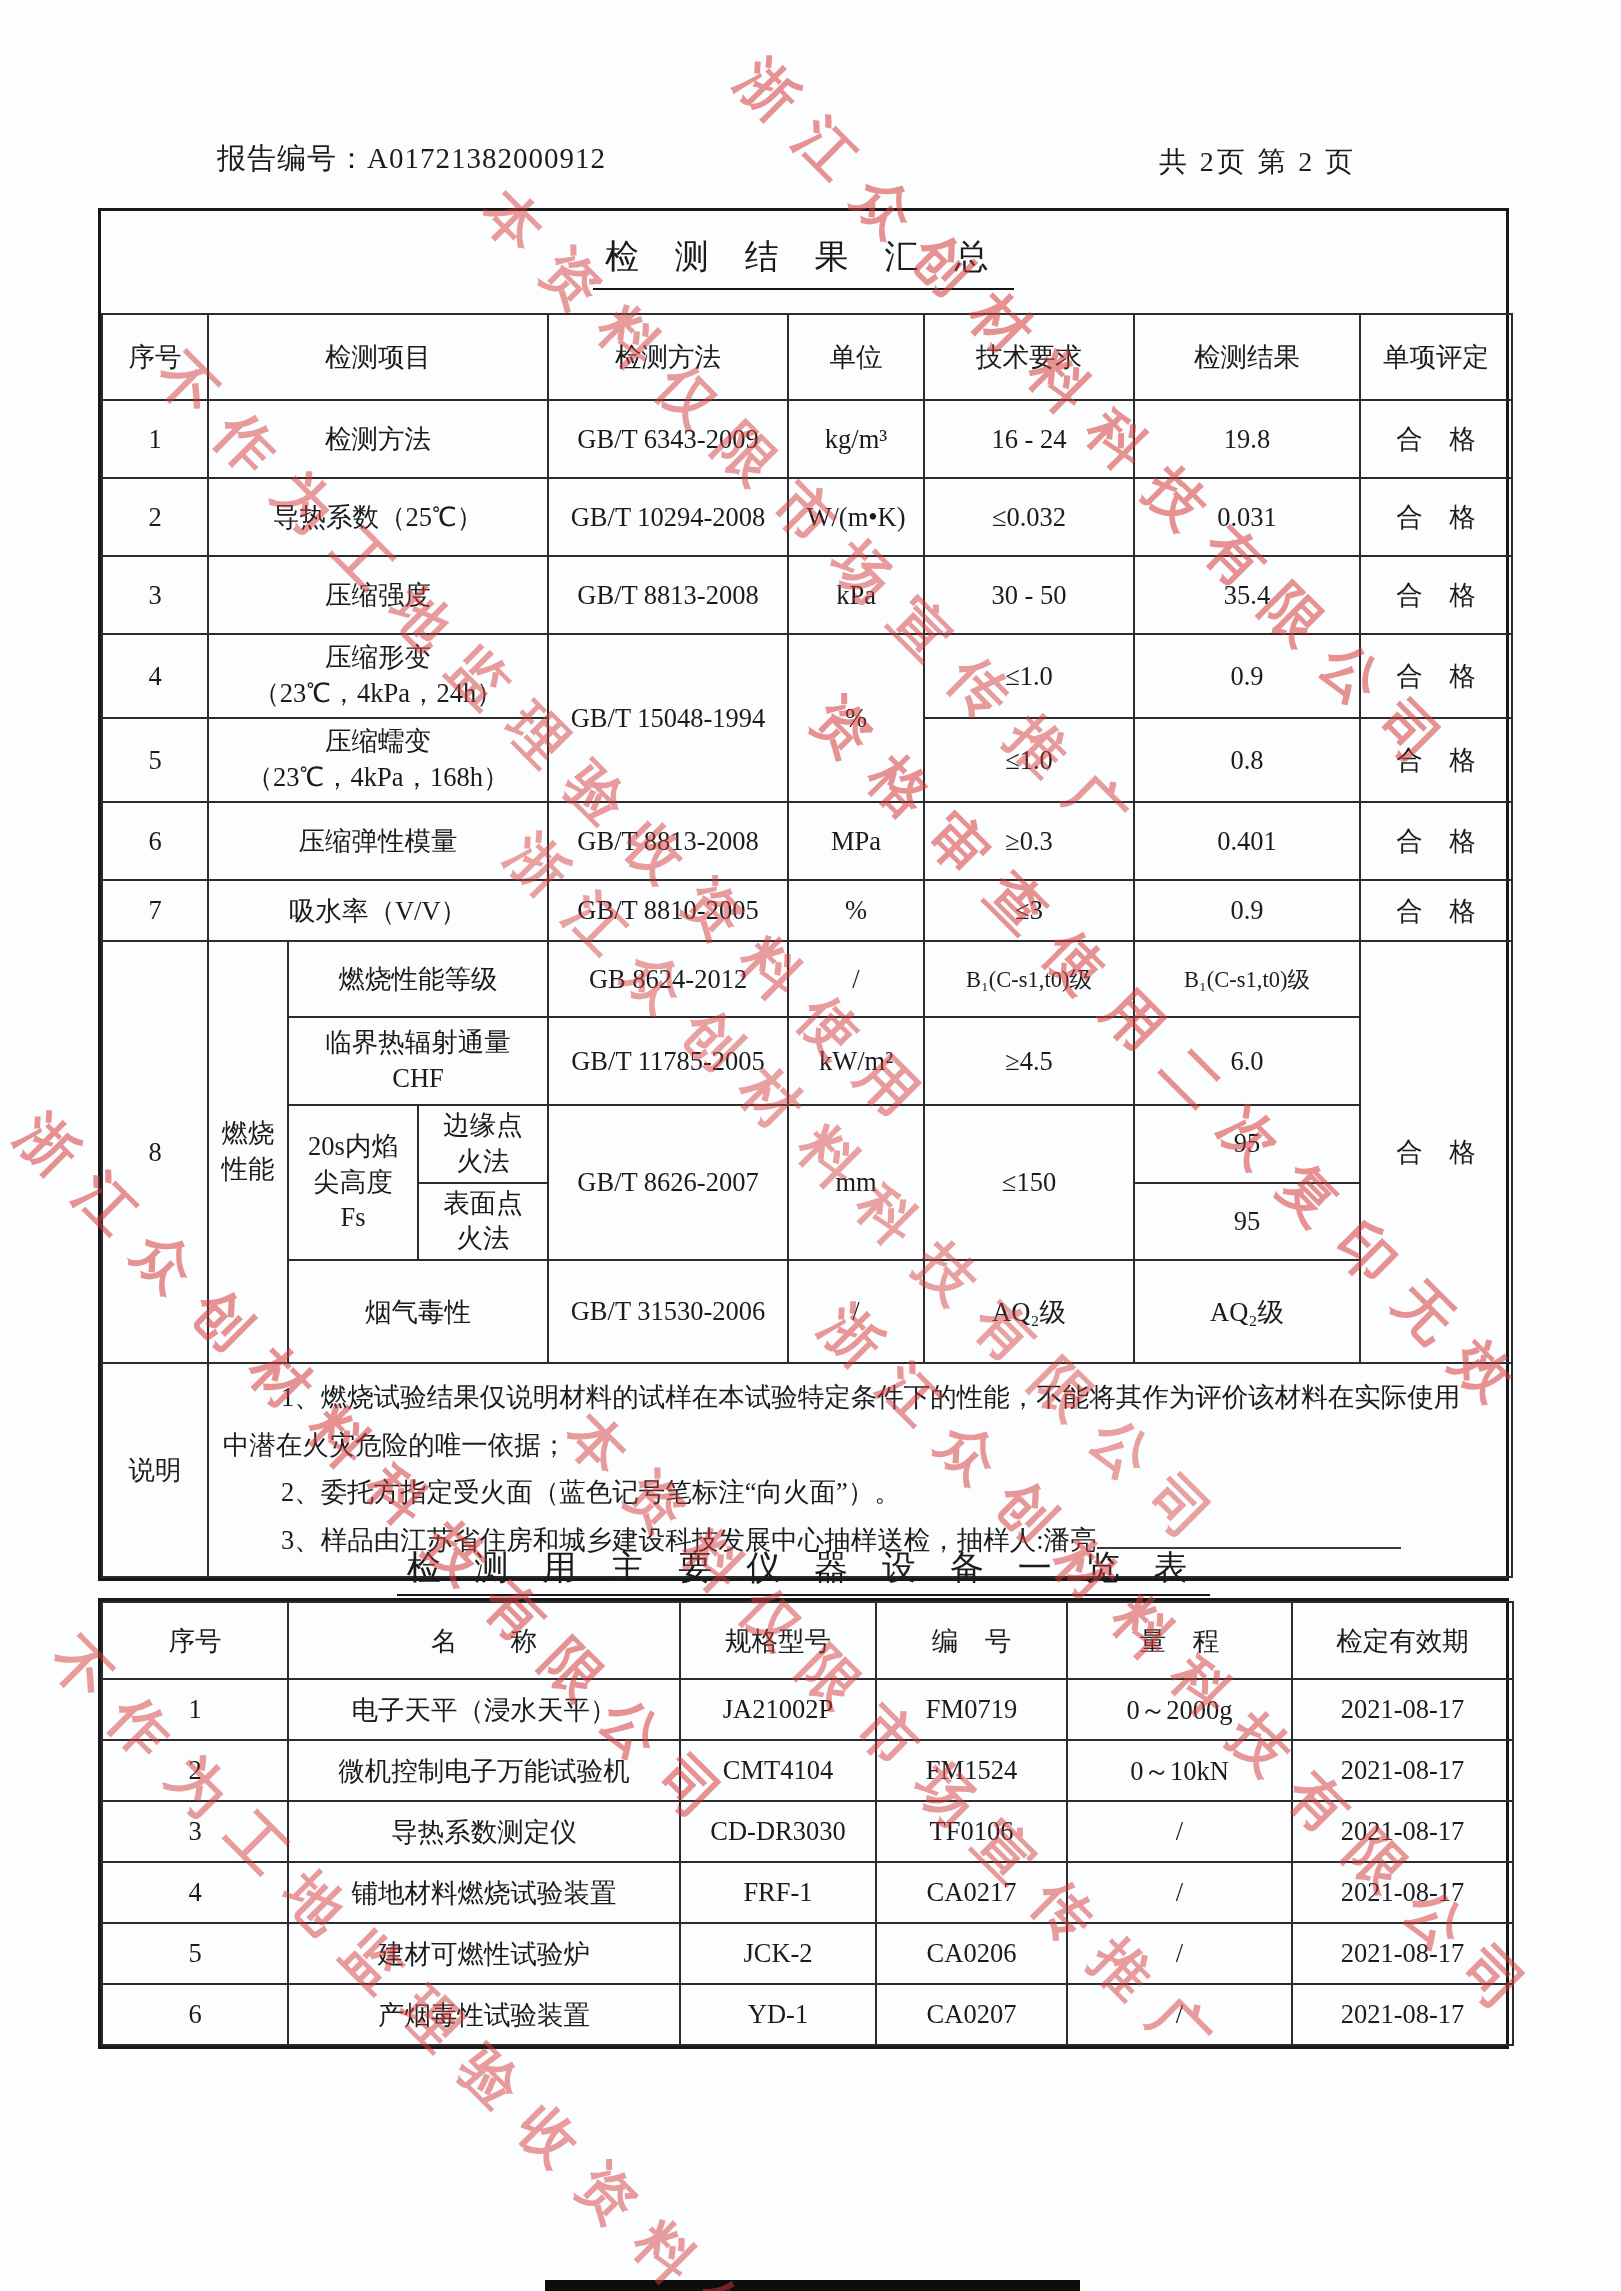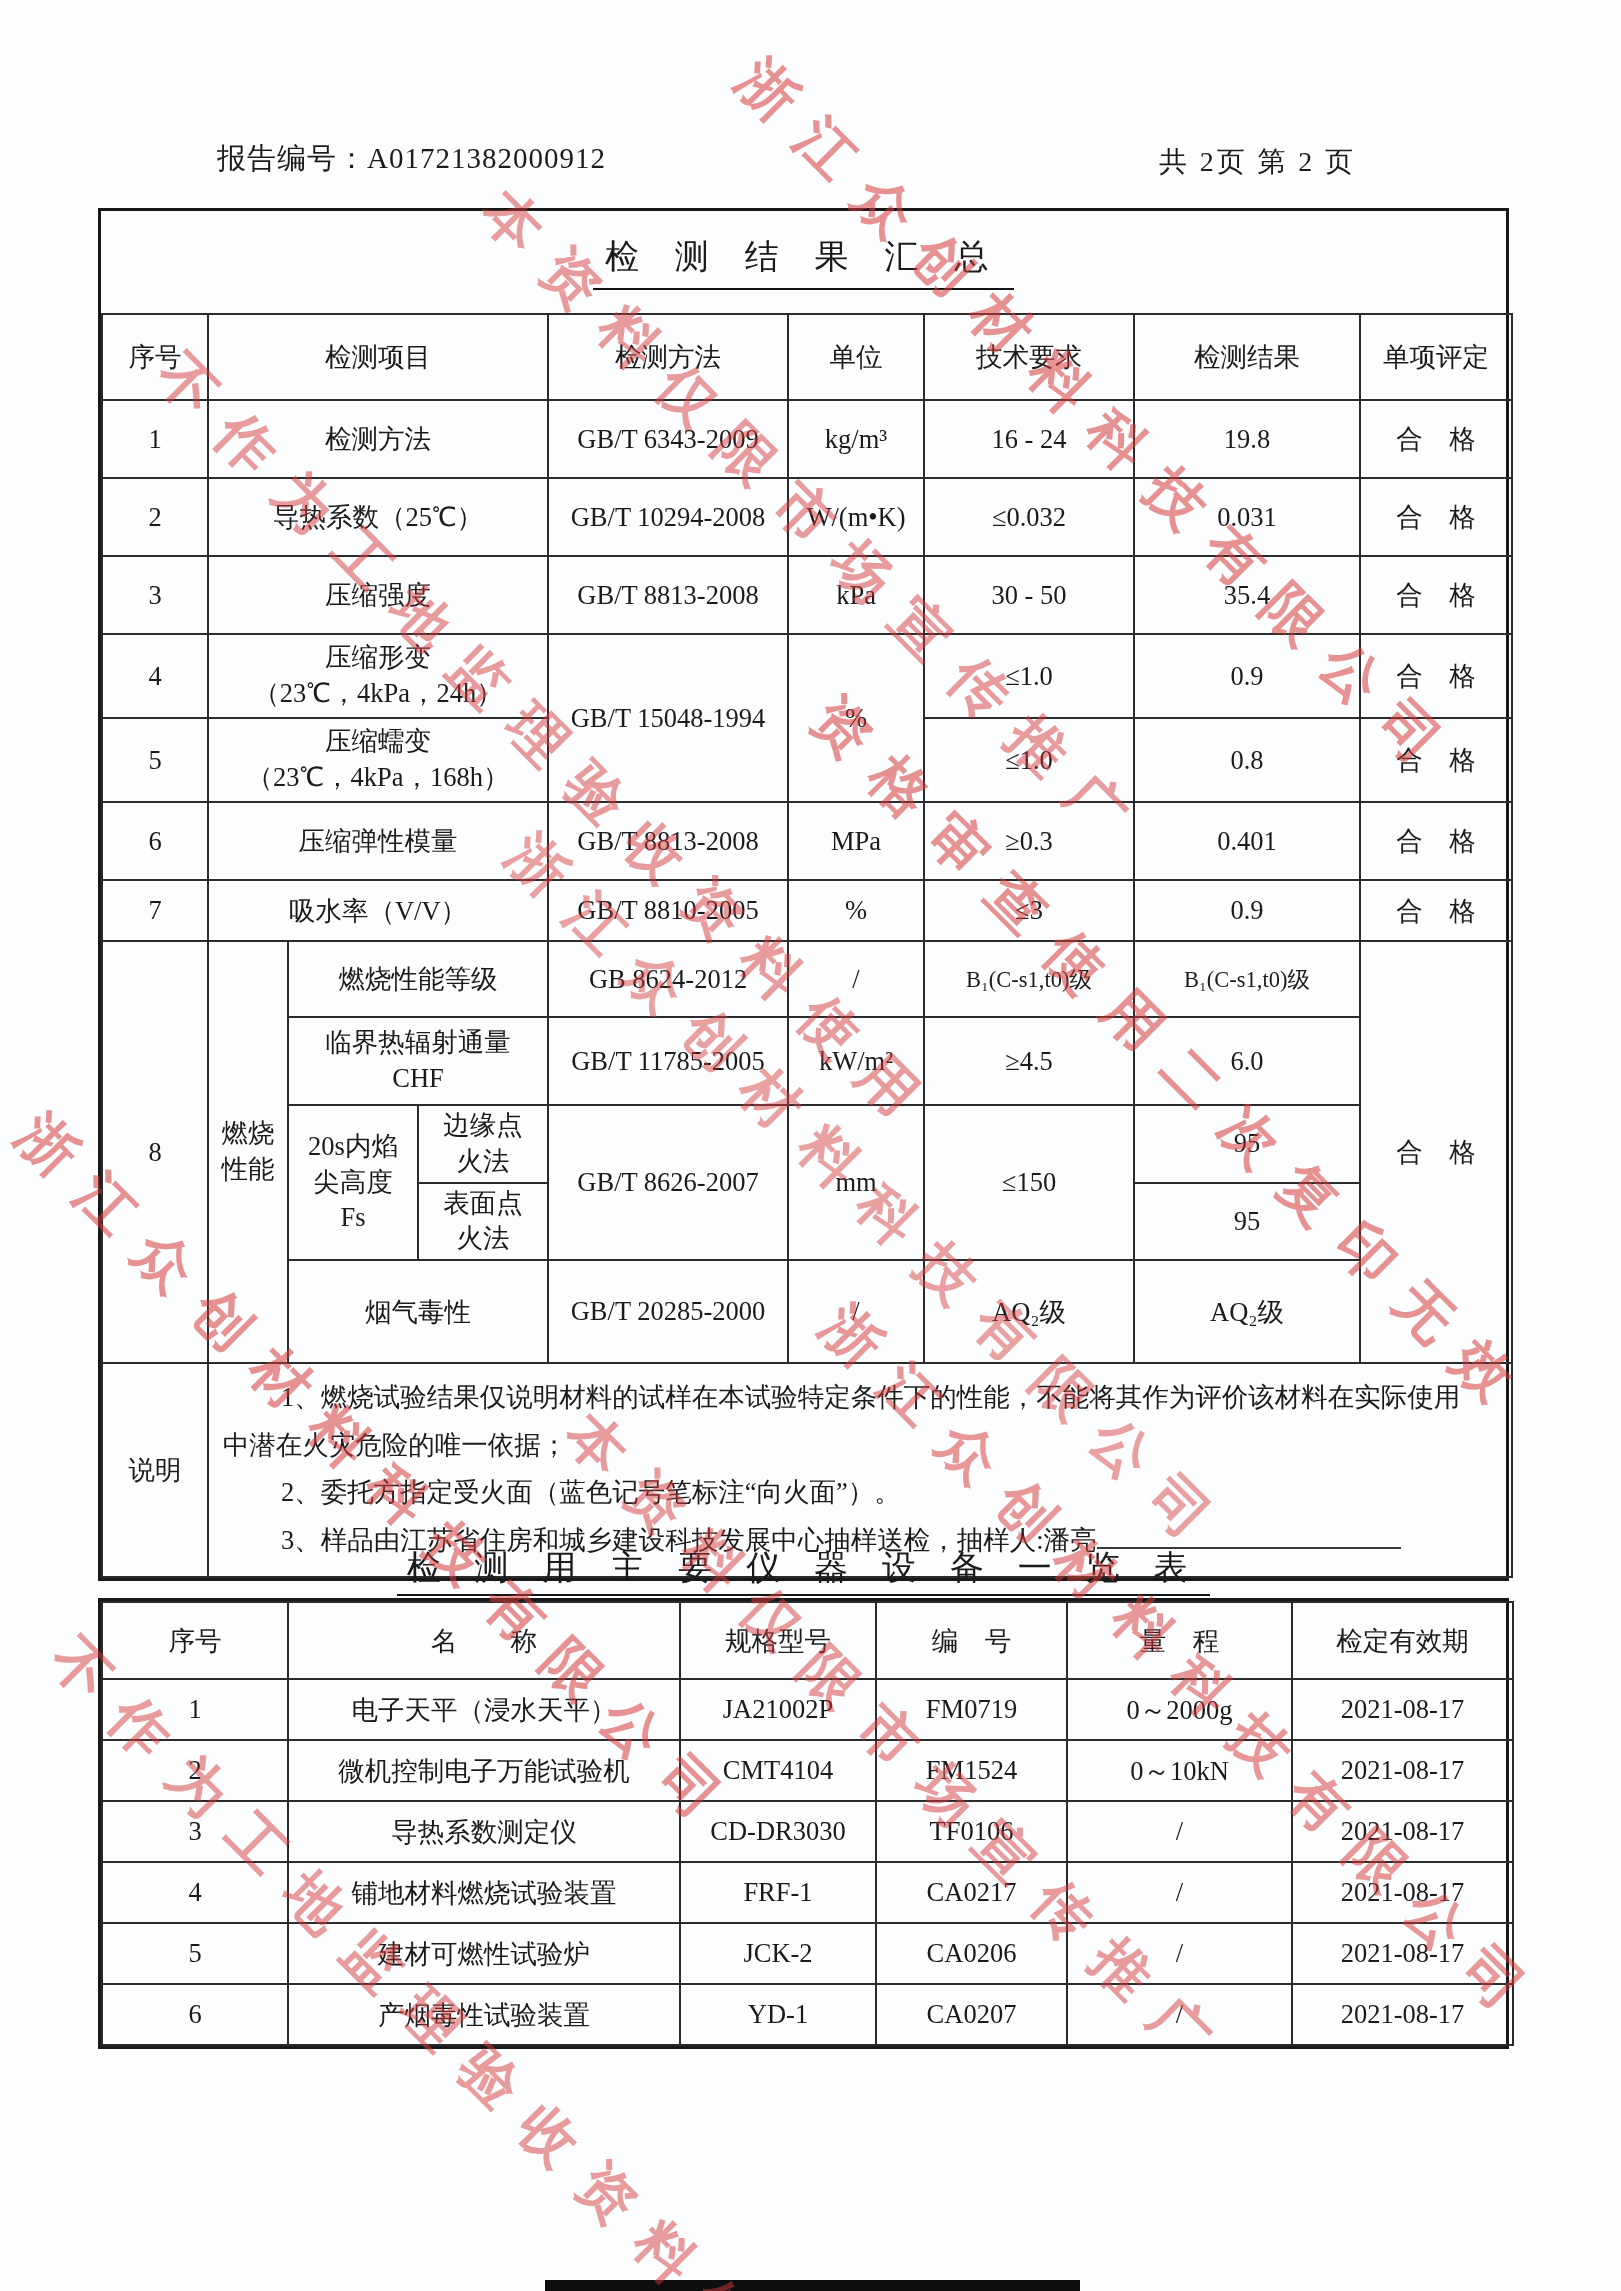--- a/index.html
+++ b/index.html
@@ -181,21 +181,21 @@
       <td rowspan="2">≤150</td>
       <td>95</td>
     </tr>
     <tr class="h78">
       <td class="ml">表面点
 火法</td>
       <td>95</td>
     </tr>
     <tr class="h84">
       <td colspan="2">烟气毒性</td>
-      <td>GB/T 20285-2000</td>
+      <td>GB/T 31530-2006</td>
       <td>/</td>
       <td>AQ₂级</td>
       <td>AQ₂级</td>
     </tr>
     <tr>
       <td>说明</td>
       <td colspan="8" class="notes-cell">
         <div class="indent">1、燃烧试验结果仅说明材料的试样在本试验特定条件下的性能，不能将其作为评价该材料在实际使用</div>
         <div>中潜在火灾危险的唯一依据；</div>
         <div class="indent">2、委托方指定受火面（蓝色记号笔标注“向火面”）。</div>

